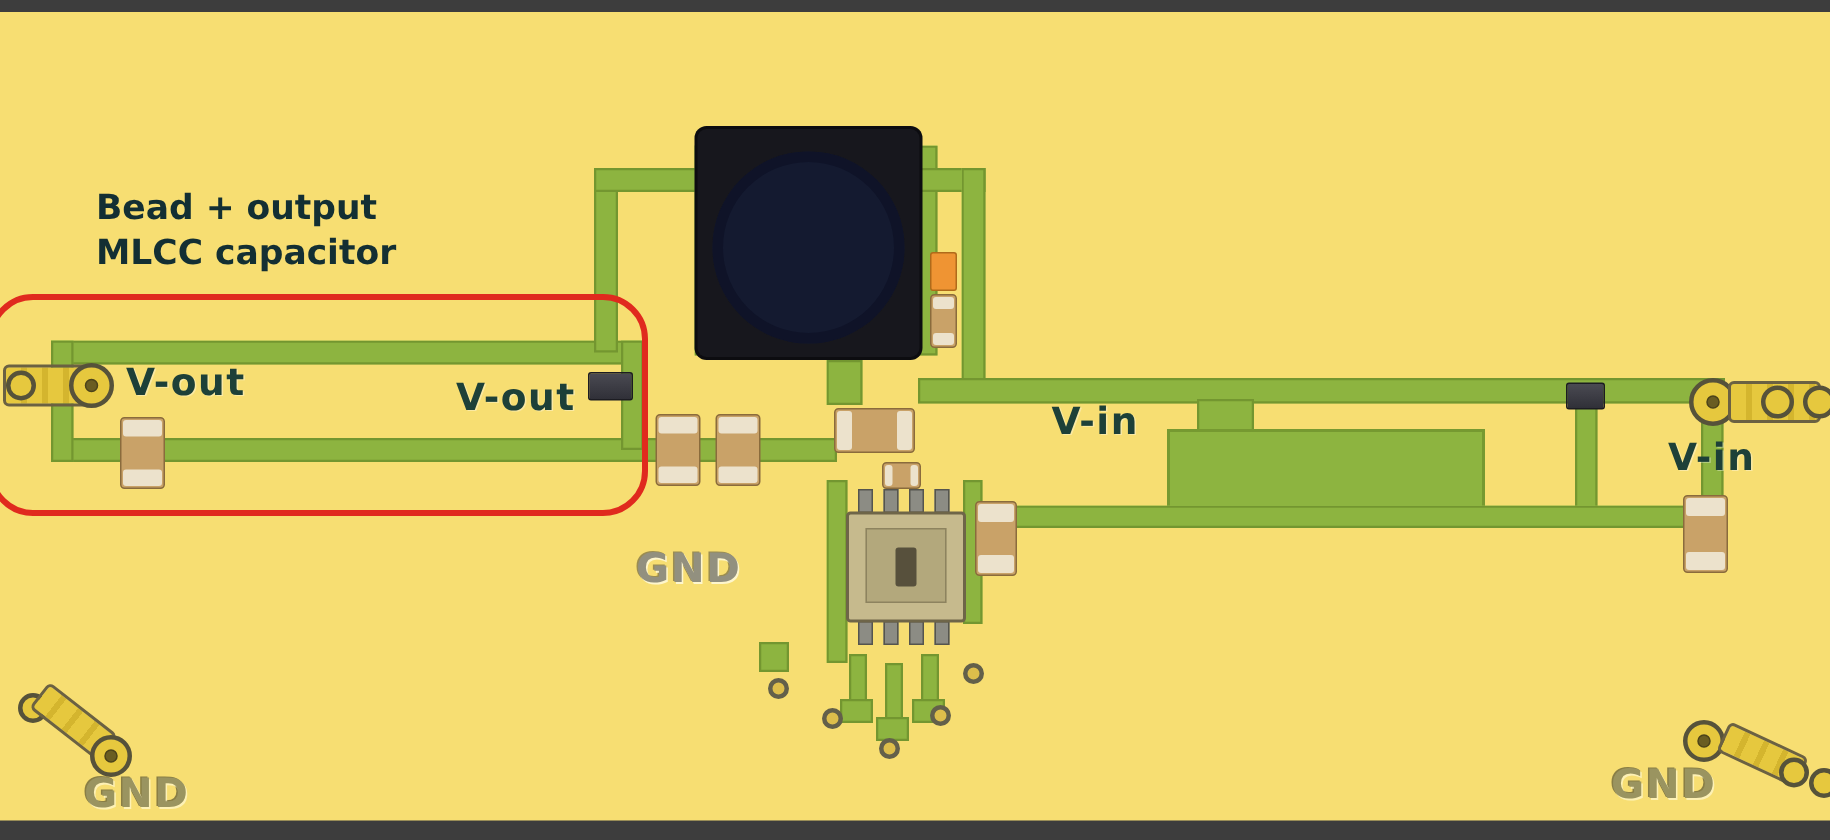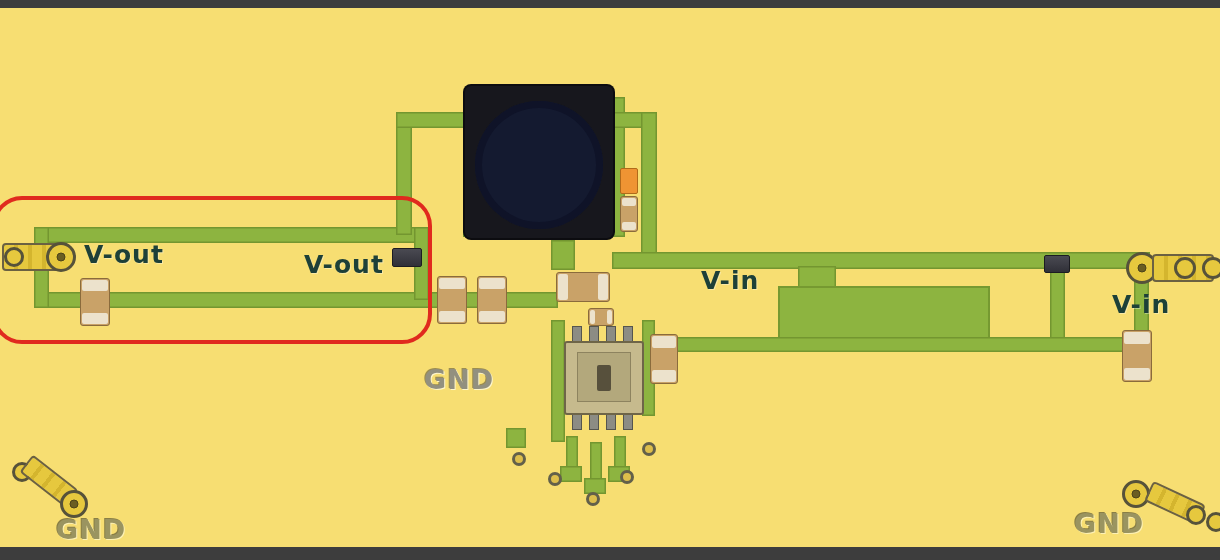--- a/index.html
+++ b/index.html
@@ -121,20 +121,22 @@
 
   <div class="via" style="left:512px;top:452px;"></div>
   <div class="via" style="left:548px;top:472px;"></div>
   <div class="via" style="left:586px;top:492px;"></div>
   <div class="via" style="left:620px;top:470px;"></div>
   <div class="via" style="left:642px;top:442px;"></div>
 
   <div class="redbox"></div>
 
   <div class="annot">
+    <div>Bead + output</div>
+    <div>MLCC capacitor</div>
   </div>
   <div class="lbl" style="left:84px;top:240px;font-size:25px;">V-out</div>
   <div class="lbl" style="left:304px;top:250px;font-size:25px;">V-out</div>
   <div class="lbl lbl-gnd" style="left:424px;top:364px;font-size:27px;">GND</div>
   <div class="lbl" style="left:701px;top:266px;font-size:25px;">V-in</div>
   <div class="lbl" style="left:1112px;top:290px;font-size:25px;">V-in</div>
   <div class="lbl lbl-gndb" style="left:56px;top:514px;font-size:27px;">GND</div>
   <div class="lbl lbl-gndb" style="left:1074px;top:508px;font-size:27px;">GND</div>
 
   <div class="bar" style="top:0;height:8px;"></div>

